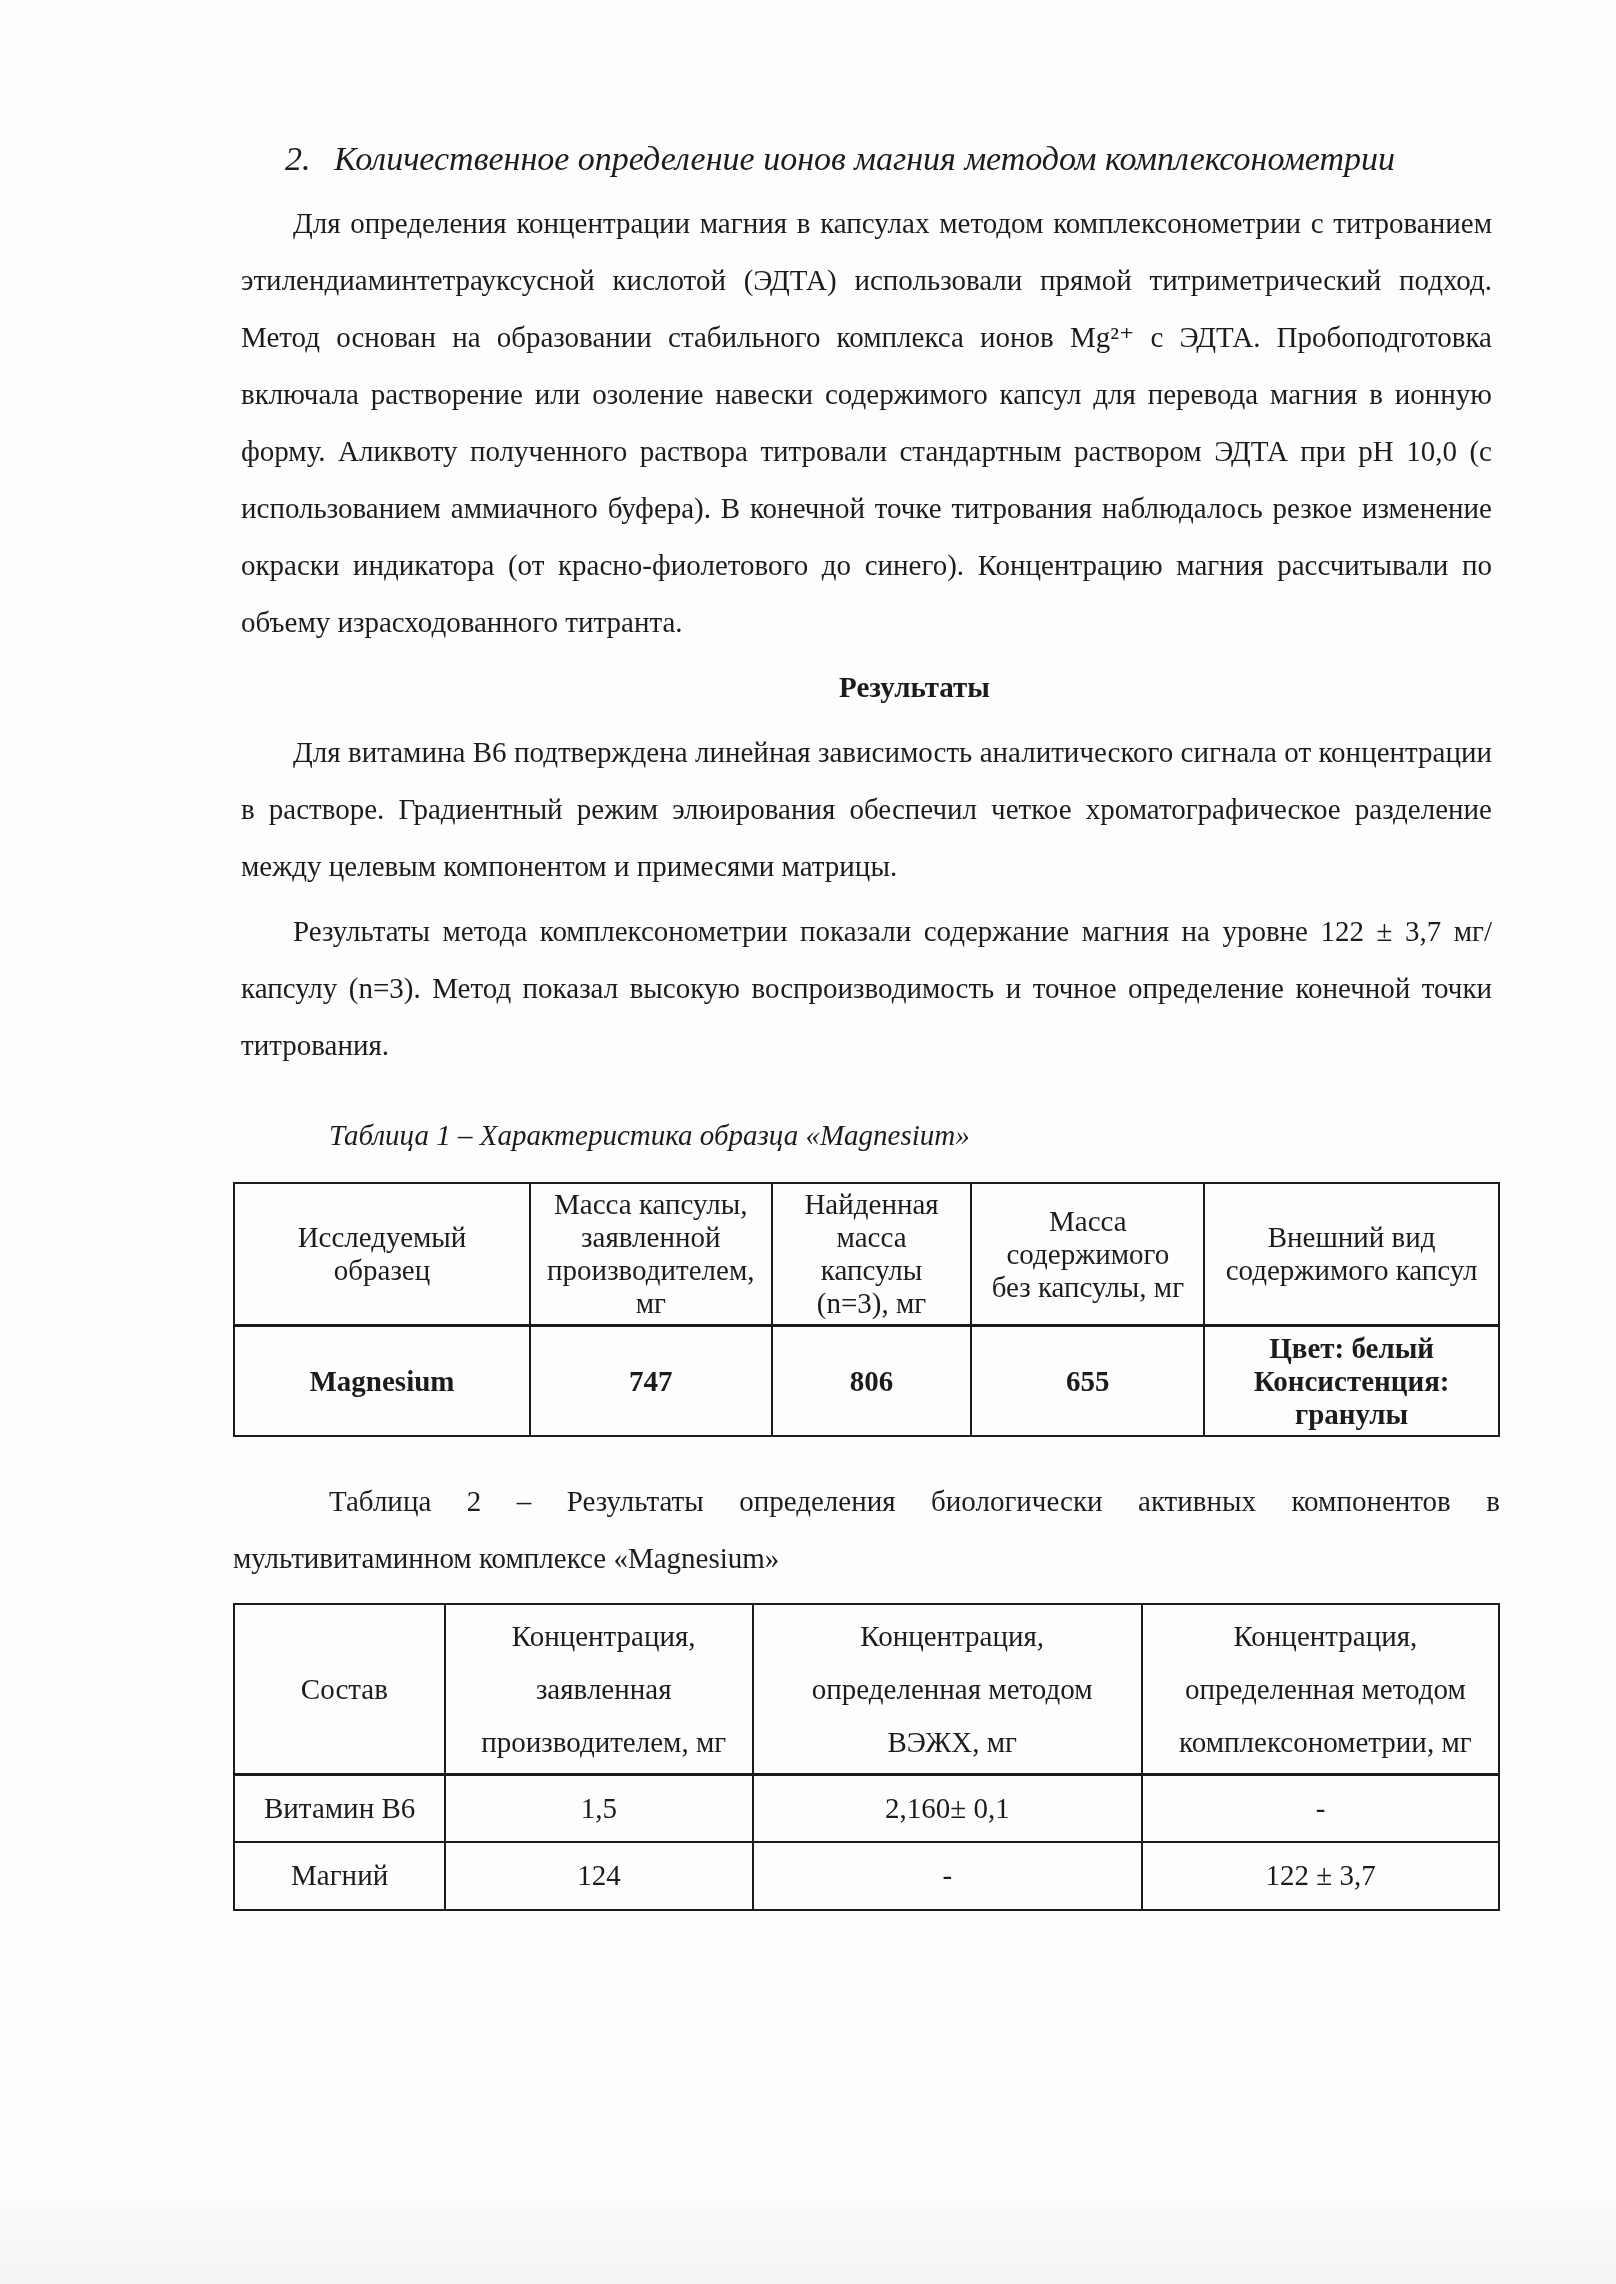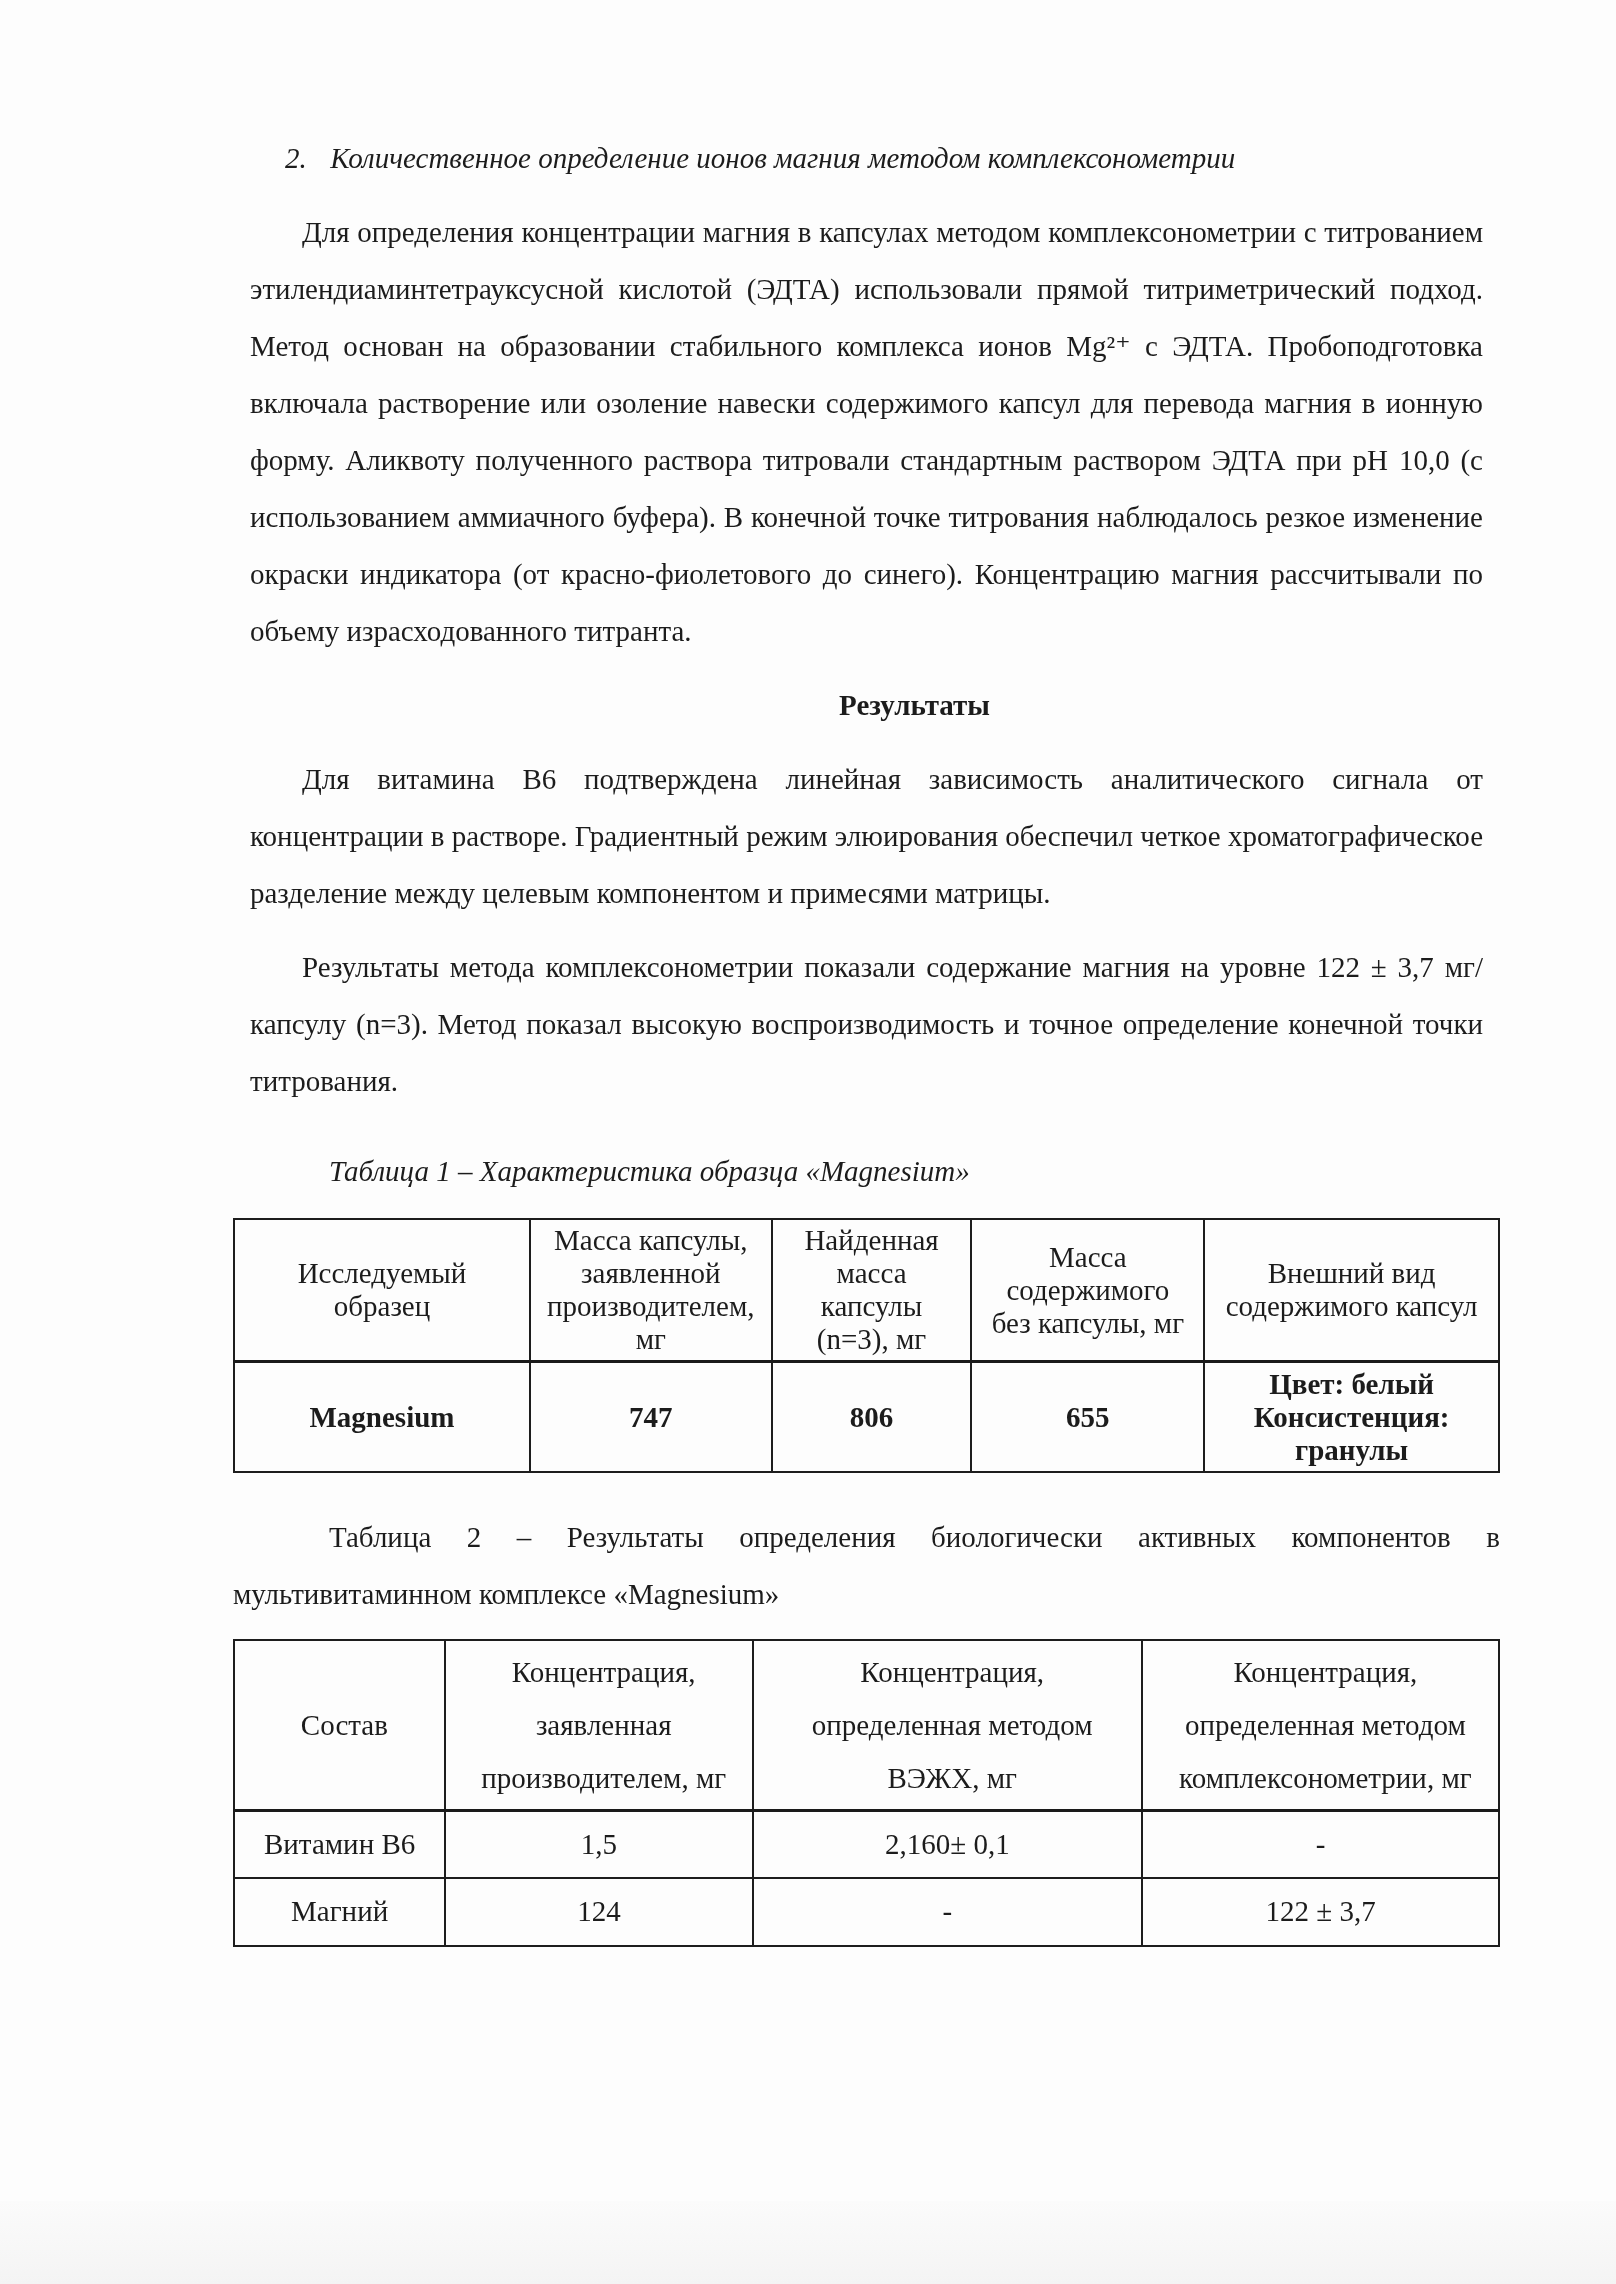--- a/index.html
+++ b/index.html
@@ -21,27 +21,27 @@
   .content {
     position: absolute;
     left: 233px;
     top: 130px;
     width: 1267px;
   }
   .sec-heading {
     margin: 0 0 0 52px;
     font-weight: normal;
     font-style: italic;
-    font-size: 29px;
+    font-size: 34px;
     line-height: 57px;
     white-space: nowrap;
   }
   .sec-heading .sec-num { margin-right: 23.4px; font-style: italic; }
   .para {
-    margin: 17px;
+    margin: 8px;
     text-indent: 52px;
     text-align: justify;
   }
   .para.results-head {
     font-weight: bold;
     text-align: center;
     text-indent: 96px;
   }
   .caption {
     margin: 0;

